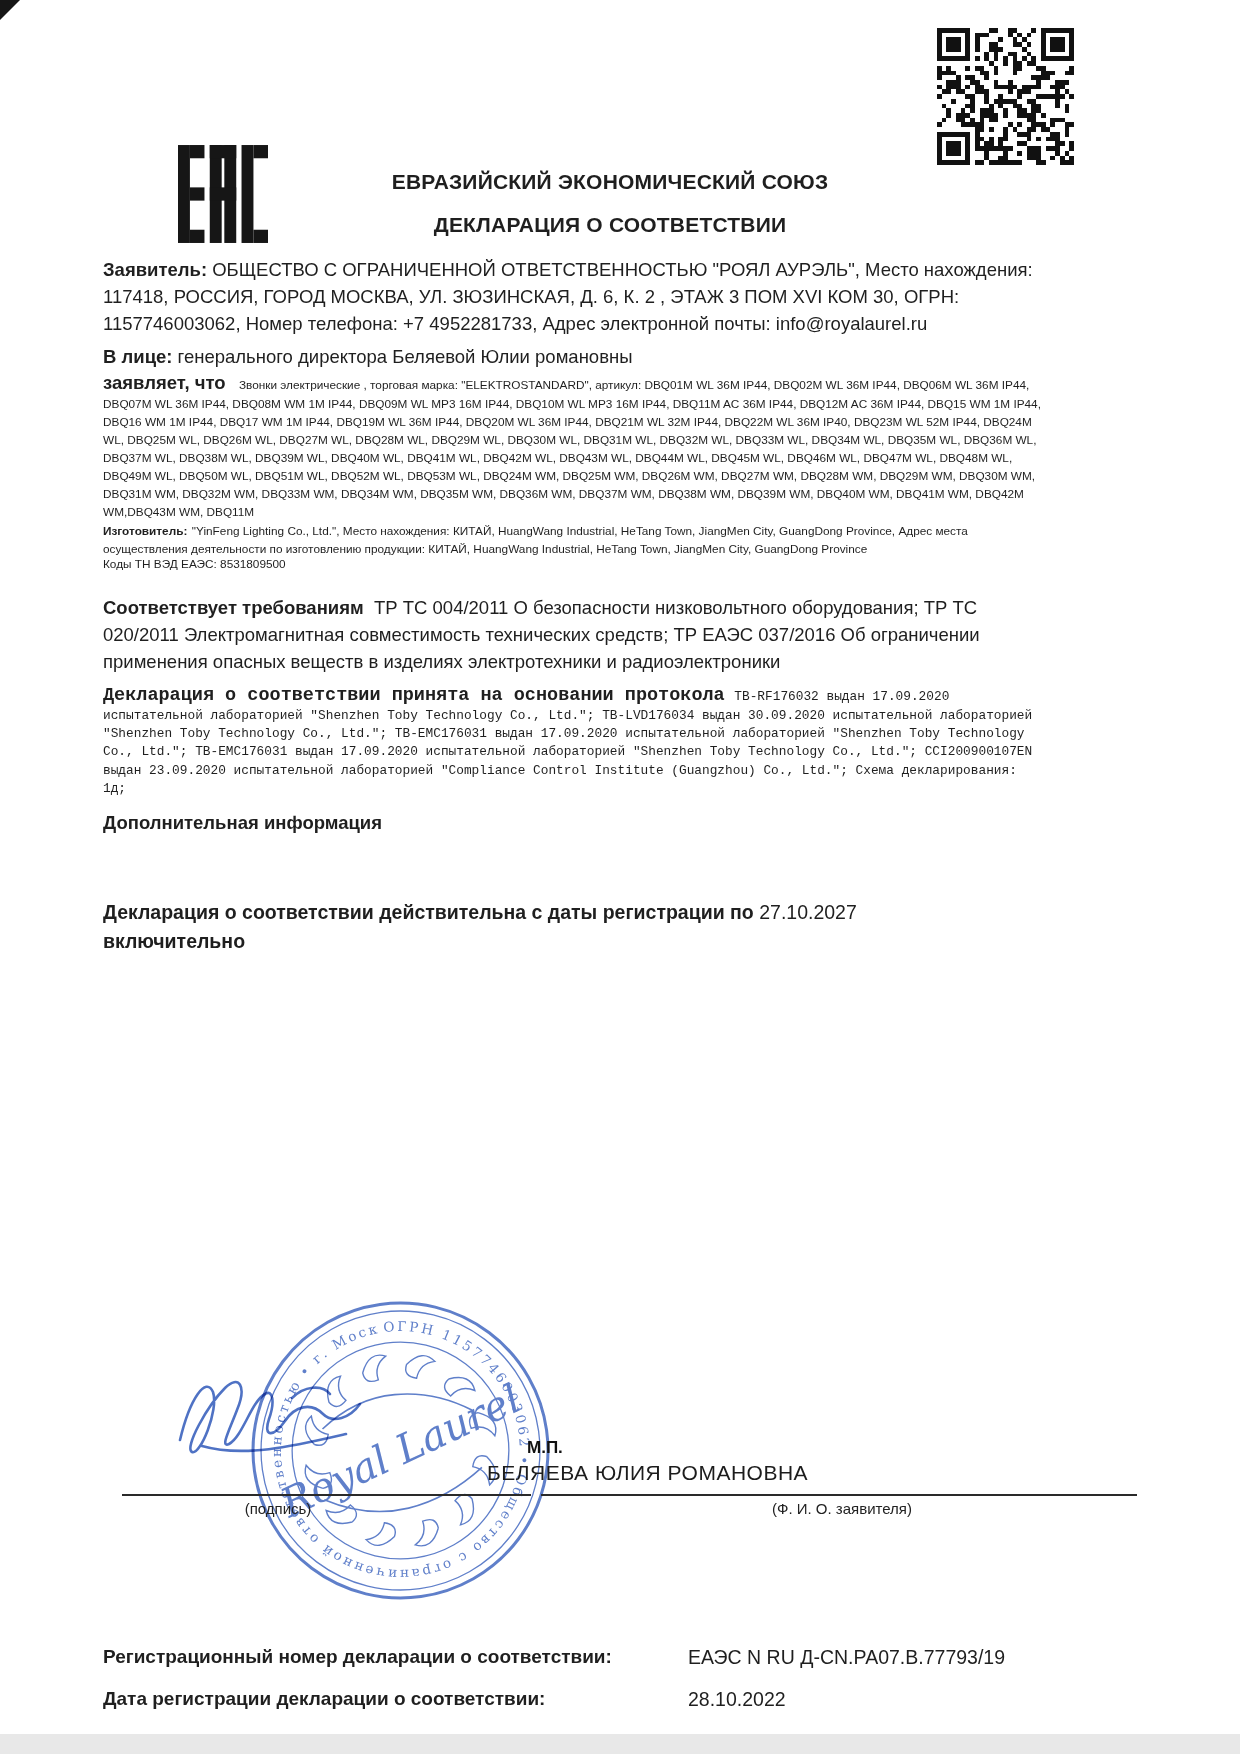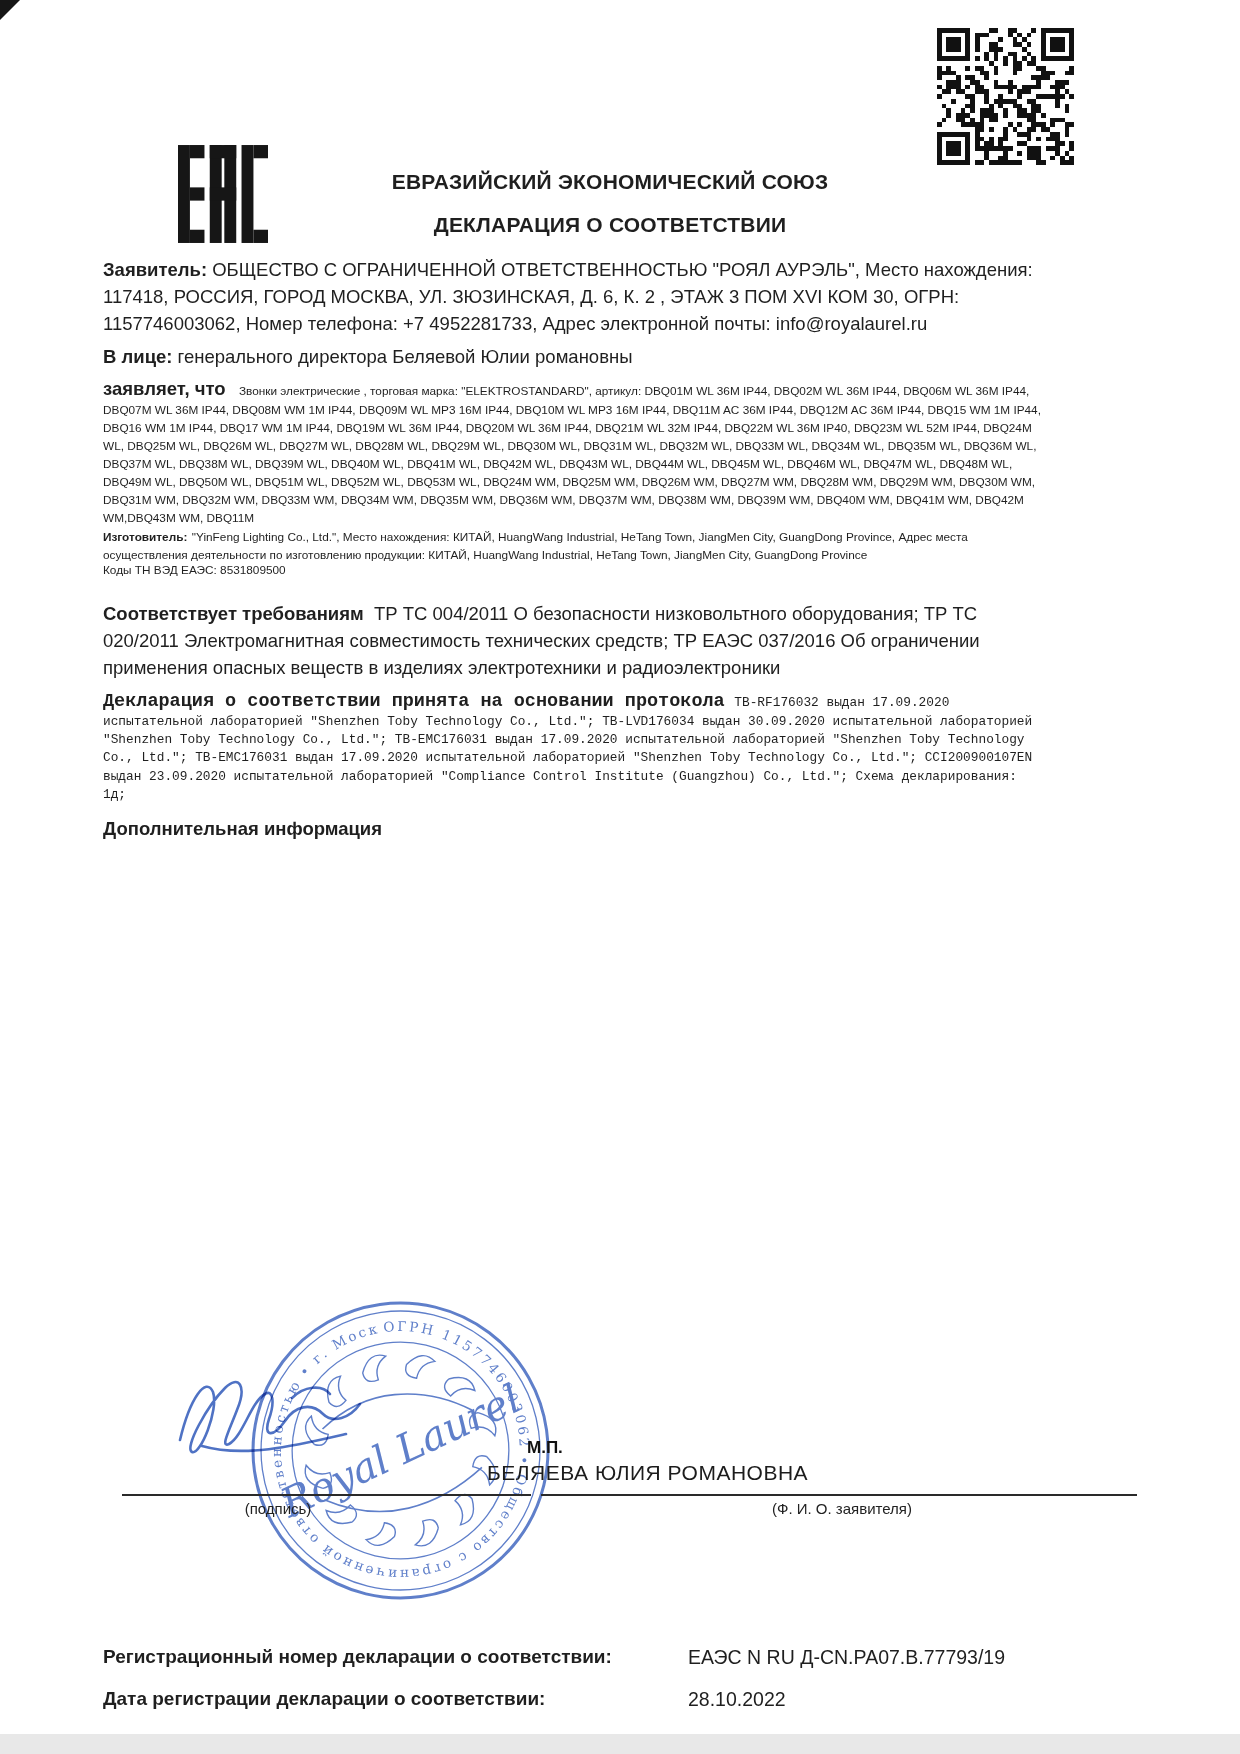--- a/index.html
+++ b/index.html
@@ -384,41 +384,46 @@
 
   <div class="titles">
     <div class="union-title">ЕВРАЗИЙСКИЙ ЭКОНОМИЧЕСКИЙ СОЮЗ</div>
     <div class="doc-title">ДЕКЛАРАЦИЯ О СООТВЕТСТВИИ</div>
   </div>
 
   <div class="content">
 
     <p class="para"><b>Заявитель:</b> <span>ОБЩЕСТВО С ОГРАНИЧЕННОЙ ОТВЕТСТВЕННОСТЬЮ "РОЯЛ АУРЭЛЬ", Место нахождения: 117418, РОССИЯ, ГОРОД МОСКВА, УЛ. ЗЮЗИНСКАЯ, Д. 6, К. 2 , ЭТАЖ 3 ПОМ XVI КОМ 30, ОГРН: 1157746003062, Номер телефона: +7 4952281733, Адрес электронной почты: info@royalaurel.ru</span></p>
 
-    <p class="para" style="margin-bottom:8px;"><b>В лице:</b> <span>генерального директора Беляевой Юлии романовны</span></p>
+    <p class="para" style="margin-bottom:2px;"><b>В лице:</b> <span>генерального директора Беляевой Юлии романовны</span></p>
 
     <div class="declares">
       <span class="h-inline">заявляет, что</span>&nbsp;&nbsp;
       <span class="small">Звонки электрические , торговая марка: "ELEKTROSTANDARD", артикул: DBQ01M WL 36M IP44, DBQ02M WL 36M IP44, DBQ06M WL 36M IP44, DBQ07M WL 36M IP44, DBQ08M WM 1M IP44, DBQ09M WL MP3 16M IP44, DBQ10M WL MP3 16M IP44, DBQ11M AC 36M IP44, DBQ12M AC 36M IP44, DBQ15 WM 1M IP44, DBQ16 WM 1M IP44, DBQ17 WM 1M IP44, DBQ19M WL 36M IP44, DBQ20M WL 36M IP44, DBQ21M WL 32M IP44, DBQ22M WL 36M IP40, DBQ23M WL 52M IP44, DBQ24M WL, DBQ25M WL, DBQ26M WL, DBQ27M WL, DBQ28M WL, DBQ29M WL, DBQ30M WL, DBQ31M WL, DBQ32M WL, DBQ33M WL, DBQ34M WL, DBQ35M WL, DBQ36M WL, DBQ37M WL, DBQ38M WL, DBQ39M WL, DBQ40M WL, DBQ41M WL, DBQ42M WL, DBQ43M WL, DBQ44M WL, DBQ45M WL, DBQ46M WL, DBQ47M WL, DBQ48M WL, DBQ49M WL, DBQ50M WL, DBQ51M WL, DBQ52M WL, DBQ53M WL, DBQ24M WM, DBQ25M WM, DBQ26M WM, DBQ27M WM, DBQ28M WM, DBQ29M WM, DBQ30M WM, DBQ31M WM, DBQ32M WM, DBQ33M WM, DBQ34M WM, DBQ35M WM, DBQ36M WM, DBQ37M WM, DBQ38M WM, DBQ39M WM, DBQ40M WM, DBQ41M WM, DBQ42M WM,DBQ43M WM, DBQ11M</span>
       <div class="mfr-block">
         <span class="smallb">Изготовитель:</span>
         <span class="small">"YinFeng Lighting Co., Ltd.", Место нахождения: КИТАЙ, HuangWang Industrial, HeTang Town, JiangMen City, GuangDong Province, Адрес места осуществления деятельности по изготовлению продукции: КИТАЙ, HuangWang Industrial, HeTang Town, JiangMen City, GuangDong Province</span>
       </div>
       <div class="small">Коды ТН ВЭД ЕАЭС: 8531809500</div>
     </div>
 
     <p class="para compliance"><b>Соответствует требованиям</b>&nbsp; <span>ТР ТС 004/2011 О безопасности низковольтного оборудования; ТР ТС 020/2011 Электромагнитная совместимость технических средств; ТР ЕАЭС 037/2016 Об ограничении применения опасных веществ в изделиях электротехники и радиоэлектроники</span></p>
 
     <div class="basis">
       <span class="h-inline">Декларация о соответствии принята на основании протокола</span>
       <span class="basis-text">TB-RF176032 выдан 17.09.2020 испытательной лабораторией "Shenzhen Toby Technology Co., Ltd."; TB-LVD176034 выдан 30.09.2020  испытательной лабораторией "Shenzhen Toby Technology Co., Ltd."; TB-EMC176031 выдан 17.09.2020  испытательной лабораторией "Shenzhen Toby Technology Co., Ltd."; TB-EMC176031 выдан 17.09.2020  испытательной лабораторией "Shenzhen Toby Technology Co., Ltd."; CCI200900107EN выдан 23.09.2020  испытательной лабораторией "Compliance Control Institute (Guangzhou) Co., Ltd."; Схема декларирования: 1д;</span>
     </div>
 
     <div class="additional">Дополнительная информация</div>
 
+    <div class="validity">
+      <span>Декларация о соответствии действительна с даты регистрации по</span>
+      <span class="reg-date">27.10.2027</span><br>
+      <span>включительно</span>
+    </div>
   </div>
 
   <svg class="signature" viewBox="0 0 200 125">
     <g fill="none" stroke="#3c63be" stroke-width="2.6" stroke-linecap="round">
       <path d="M8,82 C18,40 34,18 41,34 C47,52 28,98 20,94 C12,90 35,48 53,30 C67,16 75,28 65,52 C57,73 48,90 57,86 C71,78 79,44 93,36 C101,31 103,44 97,61 C91,79 101,80 113,63 C123,48 139,44 151,56 C161,66 178,60 188,46"></path>
       <path d="M30,88 C72,100 122,88 174,76"></path>
       <path d="M120,40 C132,28 150,26 158,36"></path>
     </g>
   </svg>
 

